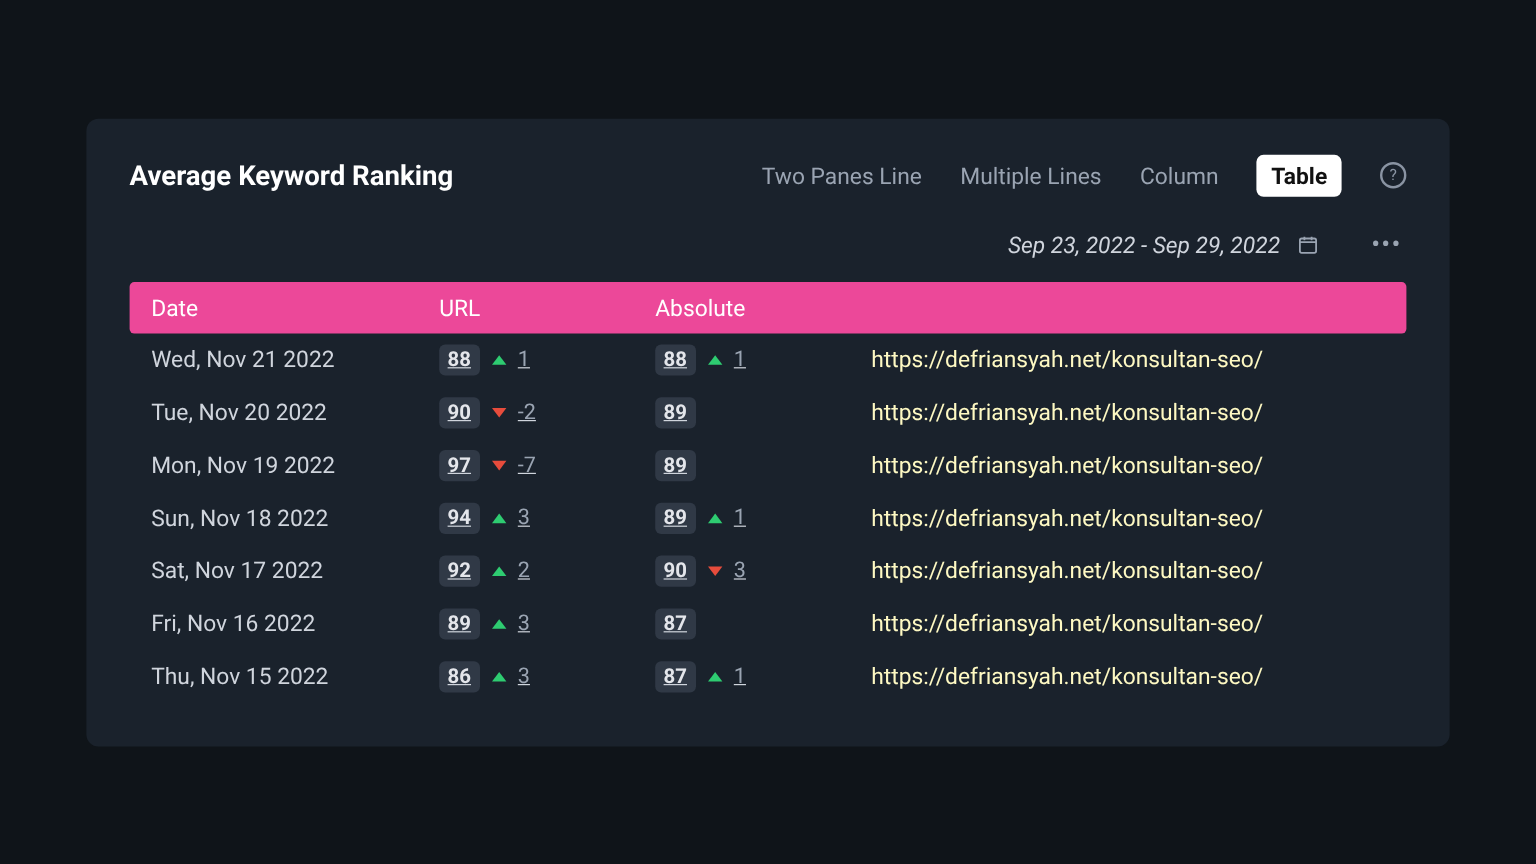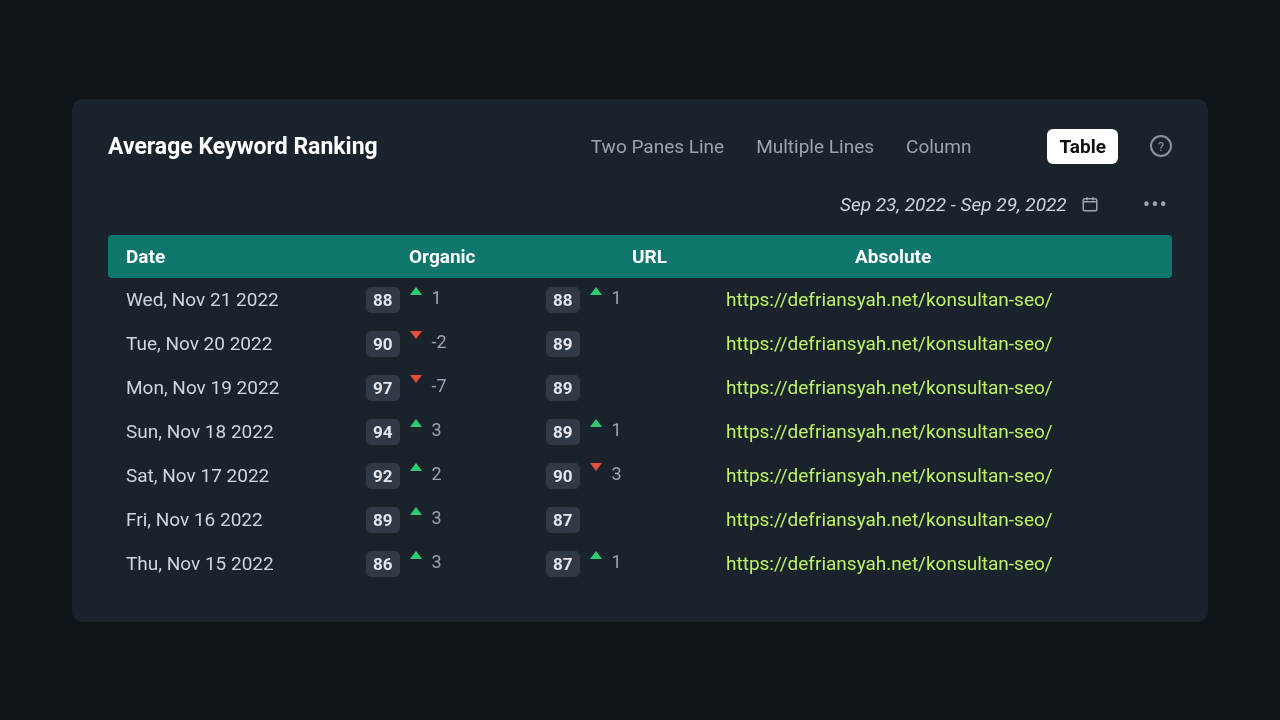--- a/index.html
+++ b/index.html
@@ -40,21 +40,20 @@
     color: #9aa4b2;
     cursor: pointer;
     text-align: center;
   }
   .tab.active {
     background: #ffffff;
     color: #111;
     font-weight: 700;
     padding: 6px 12px;
     border-radius: 6px;
-    margin-left: 44px;
   }
   .help-icon {
     width: 22px;
     height: 22px;
     border: 2px solid #8a94a3;
     border-radius: 50%;
     display: flex;
     align-items: center;
     justify-content: center;
     font-size: 13px;
@@ -87,37 +86,36 @@
     color: #9aa4b2;
     letter-spacing: 1px;
     cursor: pointer;
     padding: 0 4px;
     margin-left: 26px;
   }
   .table { width: 100%; }
   .thead {
     display: grid;
     grid-template-columns: 240px 180px 180px 1fr;
-    background: #0f766e;
+    background: #ec4899;
     border-radius: 4px;
     padding: 10px 18px;
     font-size: 19px;
-    font-weight: 700;
+    font-weight: 400;
     color: #ffffff;
-    gap: 43px;
   }
   .row {
     display: grid;
     grid-template-columns: 240px 180px 180px 1fr;
     padding: 9px 18px;
     font-size: 19px;
     color: #d0d5dd;
     align-items: center;
   }
-  .rank-cell { display: flex; align-items: flex-start; gap: 10px; }
+  .rank-cell { display: flex; align-items: center; gap: 10px; text-decoration: underline; }
   .rank-badge {
     background: #303946;
     color: #e4e6eb;
     font-weight: 700;
     font-size: 17px;
     padding: 3px 7px;
     border-radius: 5px;
     min-width: 32px;
     text-align: center;
   }
@@ -127,21 +125,21 @@
     border-right: 6px solid transparent;
     border-bottom: 8px solid #2ecc71;
   }
   .arrow-down {
     width: 0; height: 0;
     border-left: 6px solid transparent;
     border-right: 6px solid transparent;
     border-top: 8px solid #e74c3c;
   }
   .delta { color: #9aa4b2; font-size: 18px; }
-  .url-cell { color: #bef264; white-space: nowrap; overflow: hidden; text-overflow: ellipsis; }
+  .url-cell { color: #fef9c3; white-space: nowrap; overflow: hidden; text-overflow: ellipsis; }
 </style>
 </head>
 <body>
 
 <div class="panel">
 
   <div class="panel-header">
     <div class="title">Average Keyword Ranking</div>
     <div class="tabs">
       <span class="tab">Two Panes Line</span>
@@ -161,21 +159,20 @@
         <line x1="8" y1="3" x2="8" y2="7"></line>
         <line x1="16" y1="3" x2="16" y2="7"></line>
       </svg>
     </span>
     <span class="more-icon">•••</span>
   </div>
 
   <div class="table">
     <div class="thead">
       <div>Date</div>
-      <div>Organic</div>
       <div>URL</div>
       <div>Absolute</div>
     </div>
     <div id="tbody">
         <div class="row">
           <div>Wed, Nov 21 2022</div>
           <div class="rank-cell">
             <span class="rank-badge">88</span>
             <span class="arrow-up"></span>
             <span class="delta">1</span>

